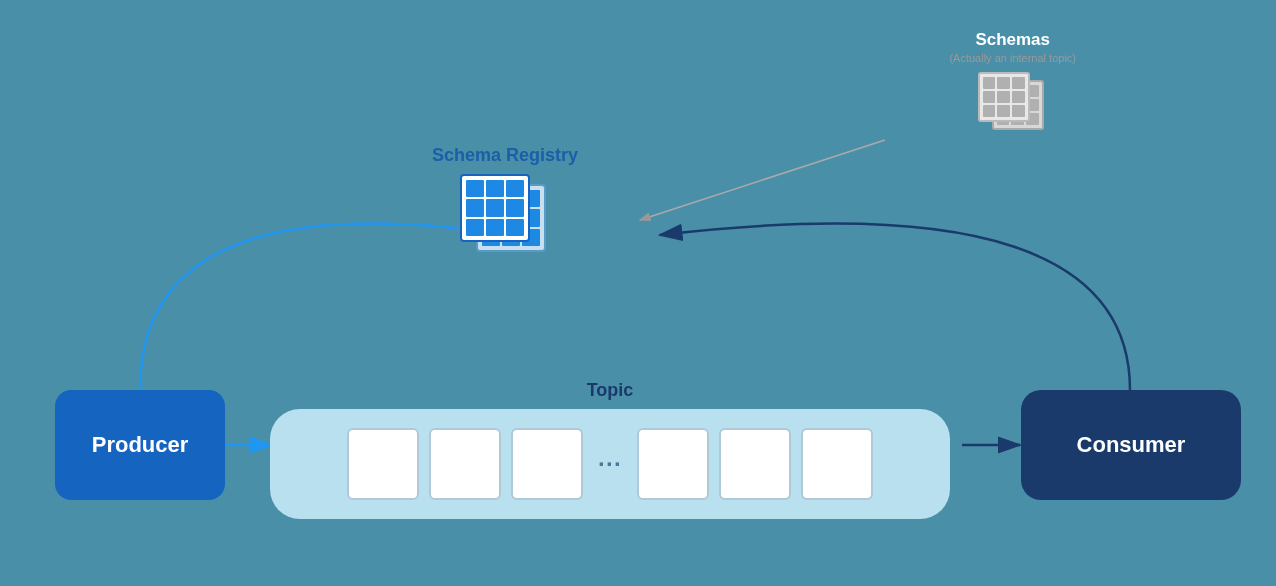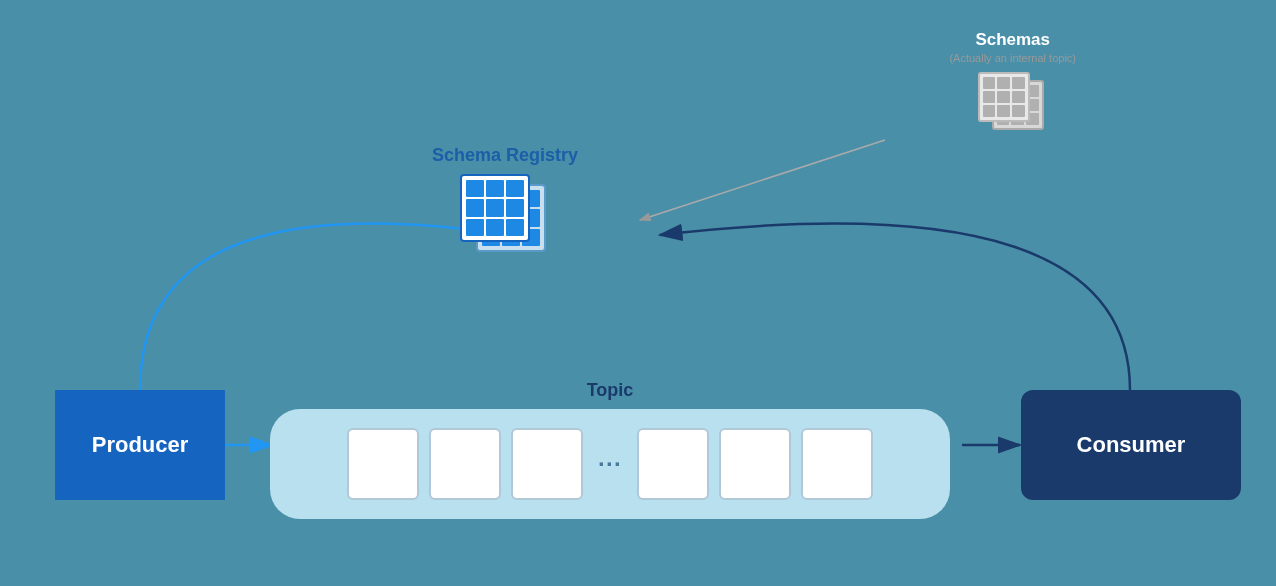--- a/index.html
+++ b/index.html
@@ -19,40 +19,40 @@
     }
 
     
     .producer-box {
       position: absolute;
       left: 55px;
       top: 390px;
       width: 170px;
       height: 110px;
       background-color: #1565c0;
-      border-radius: 1px;
+      border-radius: 16px;
       display: flex;
       align-items: center;
       justify-content: center;
     }
     .producer-label {
       color: white;
       font-size: 22px;
       font-weight: bold;
     }
 
     
     .consumer-box {
       position: absolute;
       right: 35px;
       top: 390px;
       width: 220px;
       height: 110px;
       background-color: #1a3a6b;
-      border-radius: 12px;
+      border-radius: 20px;
       display: flex;
       align-items: center;
       justify-content: center;
     }
     .consumer-label {
       color: white;
       font-size: 22px;
       font-weight: bold;
     }
 

